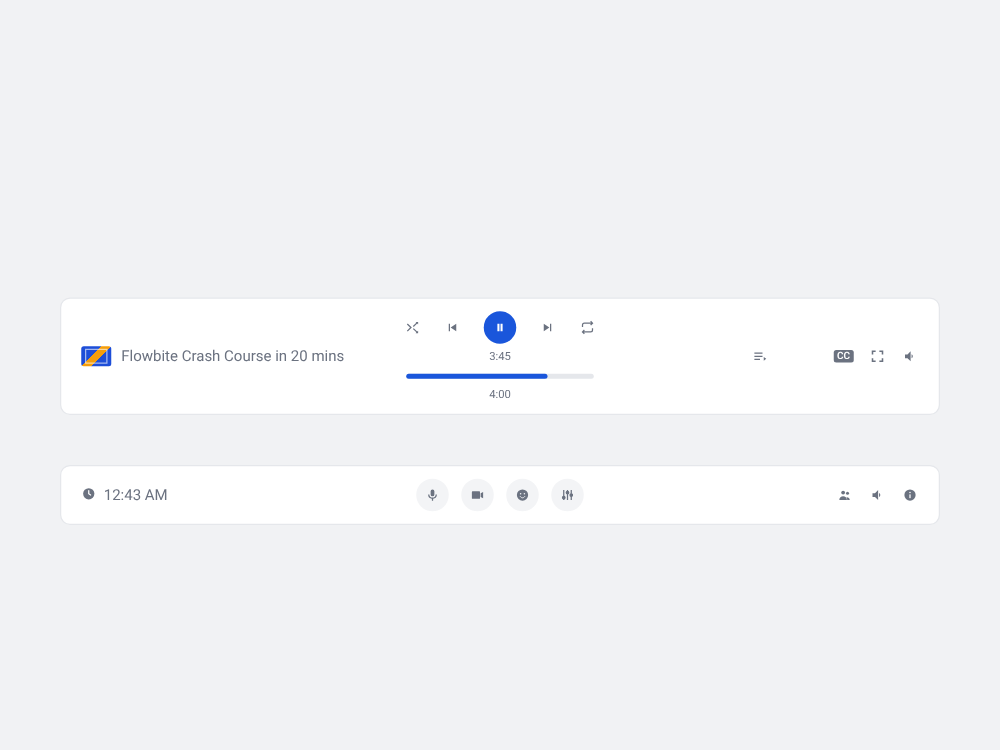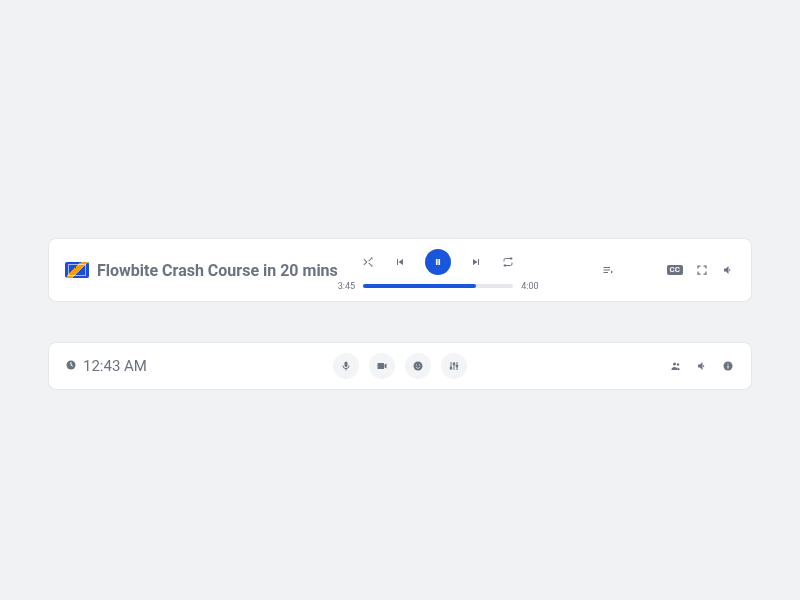--- a/index.html
+++ b/index.html
@@ -22,48 +22,48 @@
   }
   
   .player { display: grid; grid-template-columns: 1fr auto 1fr; align-items: center; }
   .p-left { display: flex; align-items: center; gap: 8px; }
   .thumb {
     width: 24px; height: 16px; border-radius: 2px;
     background: linear-gradient(135deg,#1d4ed8 0 40%, #f59e0b 40% 60%, #1d4ed8 60%);
     position: relative; overflow: hidden; flex: none;
   }
   .thumb::after{content:"";position:absolute;inset:2px 3px;border:1px solid rgba(255,255,255,.6);}
-  .title { font-size: 16px; color: #6b7280; white-space: nowrap; font-weight: bold; }
+  .title { font-size: 12px; color: #6b7280; white-space: nowrap; }
   .p-center { display: flex; flex-direction: column; gap: 6px; align-items: center; }
   .controls { display: flex; align-items: center; gap: 18px; }
   .icon-btn { background: none; border: none; padding: 0; width: 14px; height: 14px; cursor: pointer; color:#6b7280; display:flex;align-items:center;justify-content:center;}
   .icon-btn svg { width: 12px; height: 12px; }
   .play-btn {
     width: 26px; height: 26px; border-radius: 50%;
     background: #1a56db; color: #fff; border: none; cursor: pointer;
     display: flex; align-items: center; justify-content: center;
   }
   .play-btn svg { width: 10px; height: 10px; }
-  .progress-row { display: flex; align-items: center; gap: 8px; }
+  .progress-row { display: flex; align-items: center; gap: 8px; flex-direction: column; }
   .time { font-size: 9px; color: #6b7280; }
   .track {
     width: 150px; height: 4px; border-radius: 4px; background: #e5e7eb; position: relative;
   }
   .fill {
     position: absolute; left: 0; top: 0; bottom: 0; background: #1a56db; border-radius: 4px;
   }
   .p-right { display: flex; justify-content: flex-end; gap: 12px; align-items:center;}
   .p-right .icon-btn{color:#6b7280;}
   .cc-badge{
     background:#6b7280;color:#fff;font-size:8px;font-weight:600;
     border-radius:2px;padding:1px 3px;line-height:1;margin-left:40px;
   }
   
   .call { display:grid; grid-template-columns:1fr auto 1fr; align-items:center;}
-  .c-left{display:flex;align-items:center;gap:6px;color:#6b7280;font-size:15px;}
+  .c-left{display:flex;align-items:center;gap:6px;color:#6b7280;font-size:12px;}
   .c-left svg{width:12px;height:12px;}
   .c-center{display:flex;gap:10px;}
   .pill{
     width:26px;height:26px;border-radius:50%;
     background:#f3f4f6;border:none;cursor:pointer;
     display:flex;align-items:center;justify-content:center;color:#6b7280;
   }
   .pill svg{width:12px;height:12px;}
   .c-right{display:flex;justify-content:flex-end;gap:12px;align-items:center;}
   .c-right .icon-btn{color:#6b7280;}

